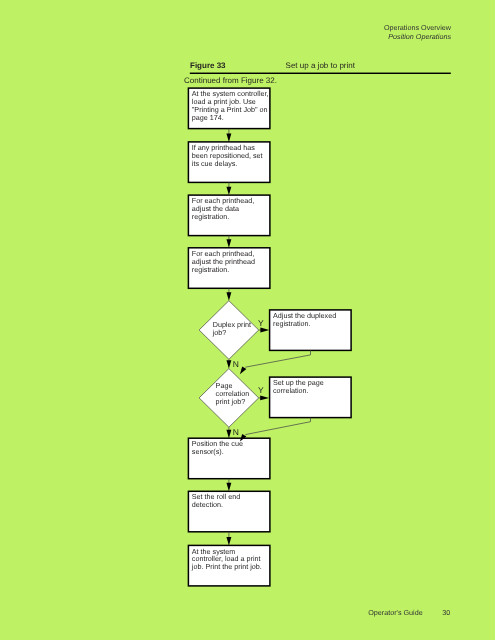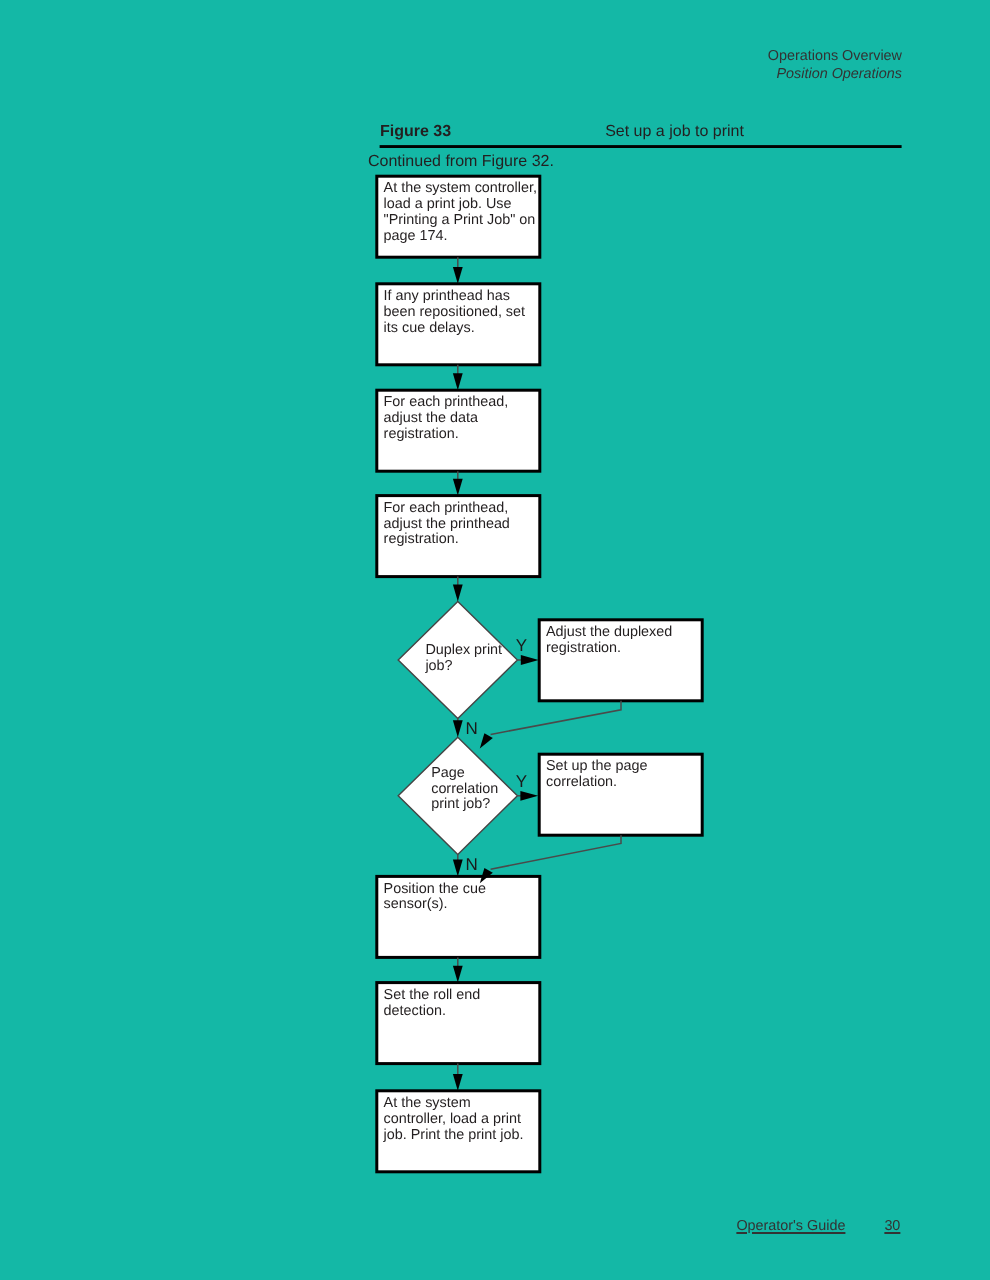--- a/index.html
+++ b/index.html
@@ -1,33 +1,33 @@
 <!DOCTYPE html>
 <html><head>
 <meta charset="utf-8">
 <title>Operations Overview - Printhead Operations</title>
 <style>
   html,body{margin:0;padding:0;}
   *{-webkit-font-smoothing:antialiased;text-rendering:geometricPrecision;}
   body{width:495px;height:640px;background:#ffffff;
        font-family:"Liberation Sans",sans-serif;color:#231f20;
        overflow:hidden;position:relative;}
-  .page{position:absolute;left:0;top:0;width:495px;height:640px;background:#14b8a6;}
+  .page{position:absolute;left:0;top:0;width:495px;height:640px;background:#bef264;}
 
   .hdr{position:absolute;right:44px;text-align:right;font-size:7.2px;
        line-height:9px;color:#333333;white-space:nowrap;}
   #hdr1{top:23px;}
   #hdr2{top:32px;font-style:italic;}
 
   .figline{position:absolute;left:190px;top:61px;font-size:8px;white-space:nowrap;}
   .fig-label{font-weight:bold;text-align:center;}
-  .fig-title{display:inline-block;margin-left:37px;padding-left:40px;}
+  .fig-title{display:inline-block;margin-left:20px;padding-left:40px;}
   .cont{position:absolute;left:184px;top:76px;font-size:8px;}
 
-  .ftr{position:absolute;top:607.6px;font-size:7.2px;color:#333333;text-decoration:underline;}
+  .ftr{position:absolute;top:607.6px;font-size:7.2px;color:#333333;}
   #ftr-t{left:368.2px;}
   #ftr-p{left:442.2px;}
 
   svg.layer{position:absolute;left:0;top:0;}
   .bx{fill:#ffffff;stroke:#000000;stroke-width:1.5;}
   .dm{fill:#ffffff;stroke:#454545;stroke-width:0.72;}
   .ln{stroke:#4a4a4a;stroke-width:0.75;fill:none;}
   .ah{fill:#000000;stroke:none;}
   text.t{font-family:"Liberation Sans",sans-serif;font-size:7.2px;fill:#231f20;}
   text.lbl{font-family:"Liberation Sans",sans-serif;font-size:8.5px;fill:#1a1a1a;}

